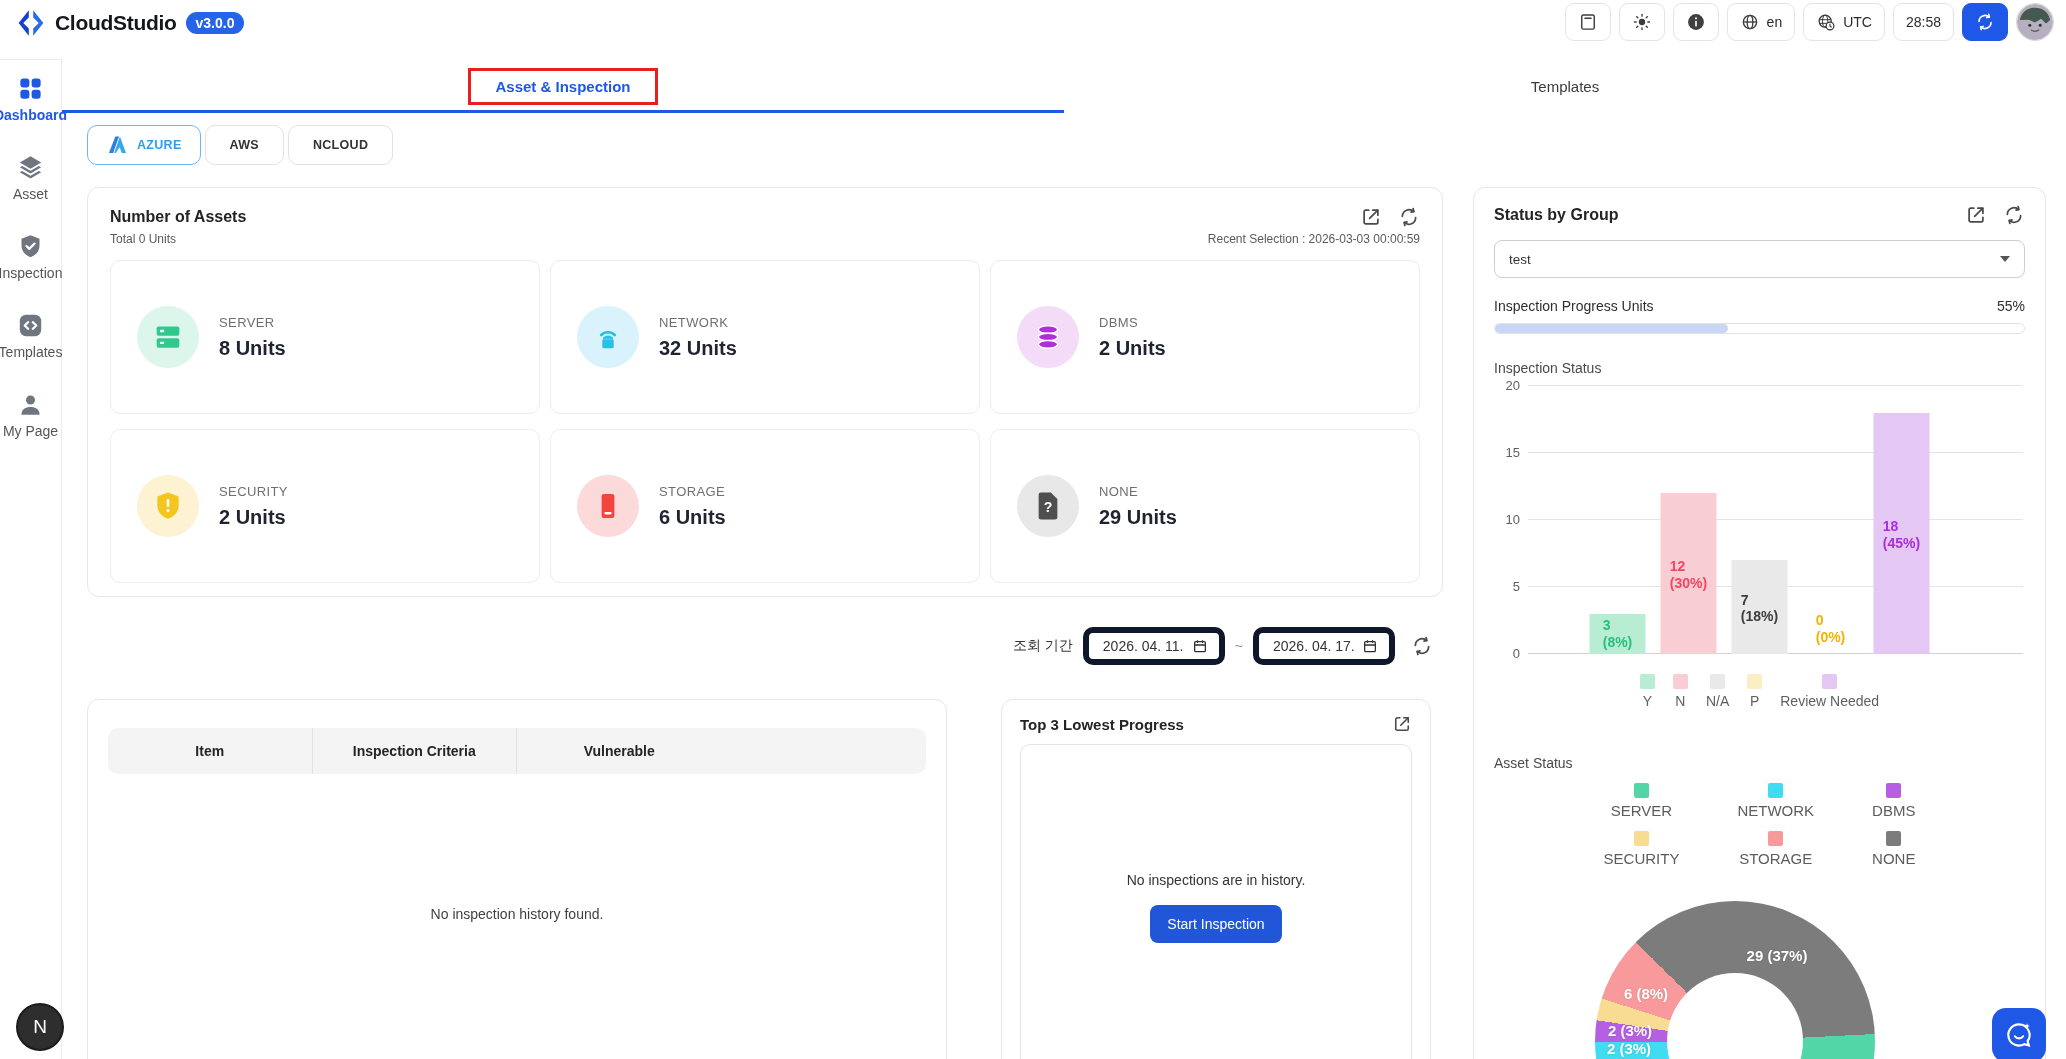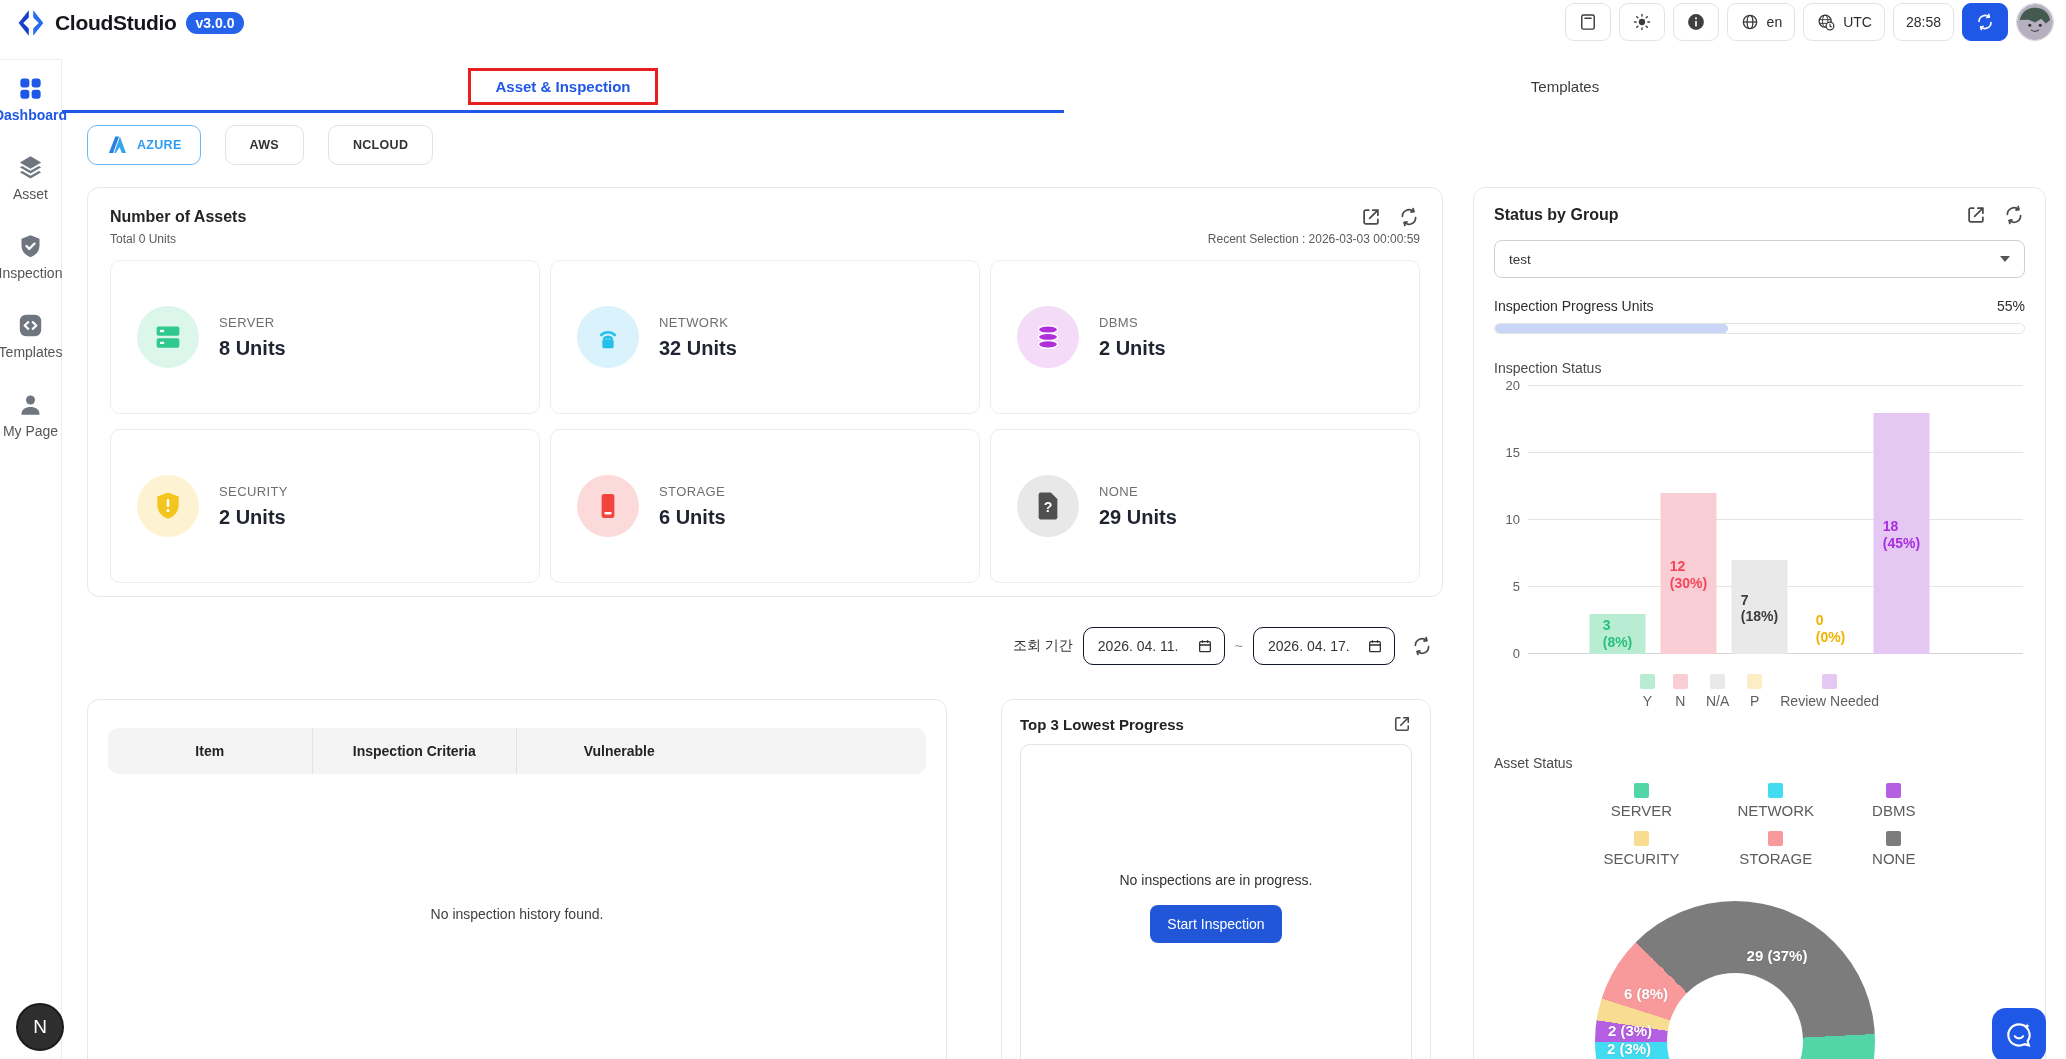--- a/index.html
+++ b/index.html
@@ -39,21 +39,21 @@
 
   
   .tabbar { position:absolute; left:62px; top:59px; right:0; height:54px; display:flex; background:#fff; }
   .tab { flex:1; display:flex; align-items:center; justify-content:center; font-size:15px; color:#3c3c3c; cursor:pointer; }
   .tab.active { color:#1f57e7; font-weight:bold; }
   .tab-underline { position:absolute; left:0; bottom:0; width:50%; height:3px; background:#1f57e7; }
   .red-box { border:3px solid #e81f1f; padding:7px 24px; }
 
   
   .content { position:absolute; left:62px; top:113px; right:0; bottom:0; padding:12px 20px 0 25px; }
-  .providers { display:flex; gap:24px; margin-bottom:22px; }
+  .providers { display:flex; gap:4px; margin-bottom:22px; }
   .provider { height:40px; border:1px solid #e2e2e2; border-radius:10px; background:#fff;
     display:flex; align-items:center; justify-content:center; gap:9px; padding:0 24px;
     font-size:12.5px; font-weight:bold; color:#333; letter-spacing:0.3px; cursor:pointer; }
   .provider.active { border-color:#6cb7f1; color:#2e9df0; padding:0 18px; }
   .provider.active svg { width:22px; height:22px; }
 
   .columns { display:flex; gap:30px; align-items:flex-start; }
   .left-col { width:1356px; }
   .card { background:#fff; border:1px solid #e7e7e7; border-radius:12px; }
 
@@ -70,21 +70,21 @@
   .asset-grid { display:grid; grid-template-columns:repeat(3,1fr); gap:15px 10px; margin-top:14px; }
   .asset-cell { height:154px; border:1px solid #ededed; border-radius:10px;
     display:flex; align-items:center; padding-left:26px; gap:20px; background:#fff; }
   .asset-ic { width:62px; height:62px; border-radius:50%; display:flex; align-items:center; justify-content:center; }
   .asset-ic svg { width:34px; height:34px; }
   .asset-label { font-size:13px; color:#6f6f6f; letter-spacing:0.4px; }
   .asset-value { font-size:20px; font-weight:bold; color:#1f2430; margin-top:7px; }
 
   .date-row { margin-top:30px; display:flex; justify-content:flex-end; align-items:center; gap:10px;
     padding-right:10px; font-size:14px; color:#333; }
-  .date-input { width:142px; height:38px; border:1px solid #0f172a; border-radius:10px; background:#fff;
+  .date-input { width:142px; height:38px; border:6px solid #0f172a; border-radius:10px; background:#fff;
     display:flex; align-items:center; justify-content:space-between; padding:0 11px 0 14px; cursor:pointer; }
   .date-input svg { width:16px; height:16px; }
   .date-sep { color:#8a8a8a; }
 
   .bottom-row { margin-top:34px; display:flex; gap:54px; }
   .vuln-card { width:860px; height:420px; padding:16px 20px; }
   .vuln-thead { margin-top:12px; height:46px; background:#f4f4f4; border-radius:10px;
     display:grid; grid-template-columns:repeat(4,1fr); overflow:hidden; }
   .vuln-th { display:flex; align-items:center; justify-content:center; font-size:14px; font-weight:bold;
     color:#242424; border-right:1px solid #e2e2e2; }
@@ -482,21 +482,21 @@
             <span class="card-title sm">Top 3 Lowest Progress</span>
             <span class="icon-btn sm">
               <svg viewBox="0 0 24 24" fill="none" stroke="currentColor" stroke-width="1.9" stroke-linecap="round" stroke-linejoin="round">
                   <path d="M9.5 4.5H6.3A1.8 1.8 0 0 0 4.5 6.3v11.4a1.8 1.8 0 0 0 1.8 1.8h11.4a1.8 1.8 0 0 0 1.8-1.8v-3.2"></path>
                   <path d="M14 4.5h5.5V10"></path>
                   <path d="M19.2 4.8l-8.7 8.7"></path>
                 </svg>
             </span>
           </div>
           <div class="progress-inner">
-            <span class="progress-empty">No inspections are in progress.</span>
+            <span class="progress-empty">No inspections are in history.</span>
             <button class="start-btn">Start Inspection</button>
           </div>
         </section>
       </div>
     </div>
 
     <section class="card status-card">
       <div class="card-head">
         <span class="card-title">Status by Group</span>
         <span class="head-icons">

